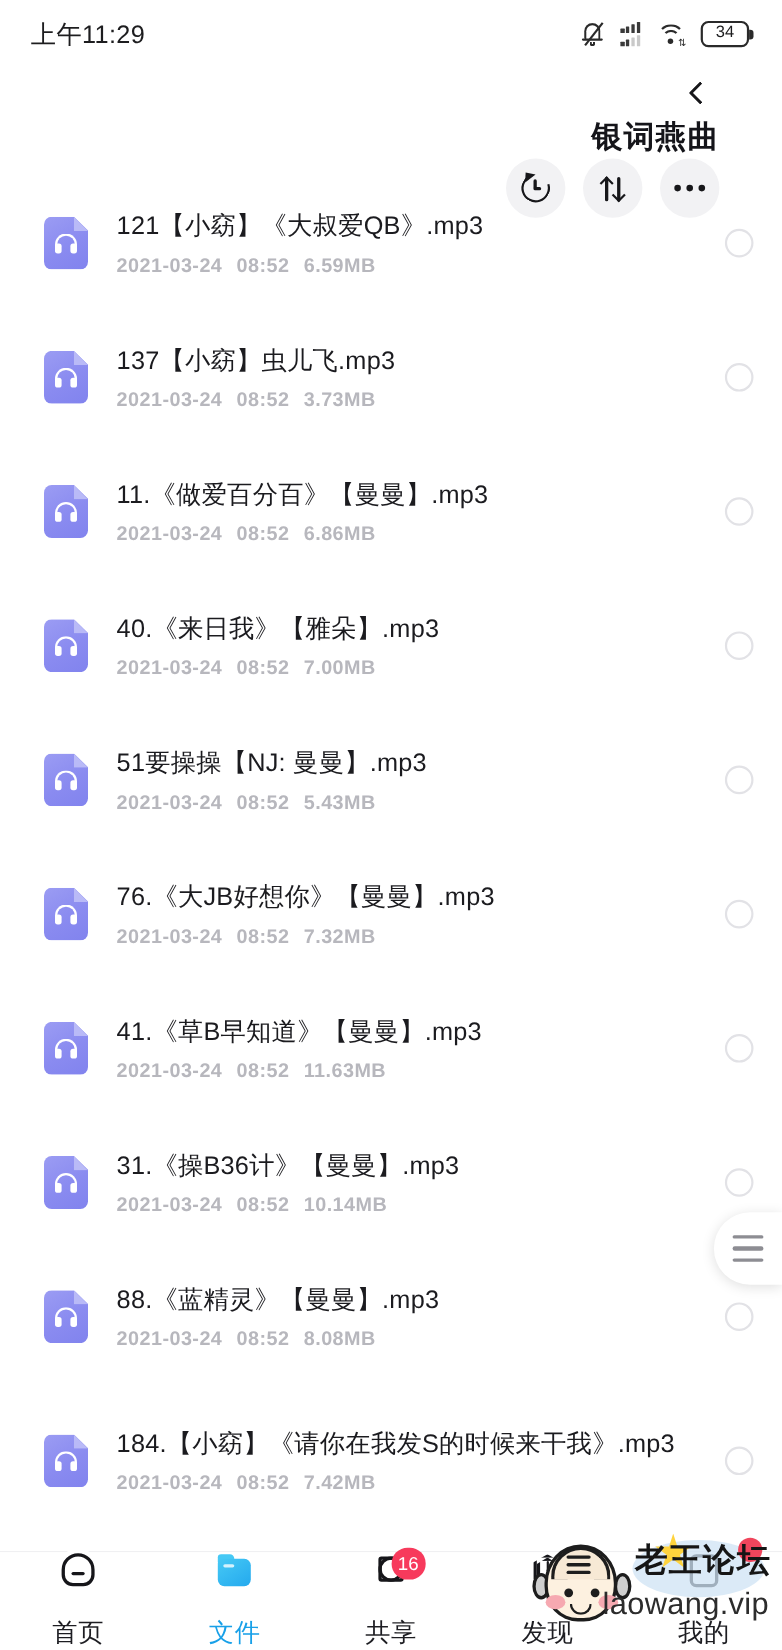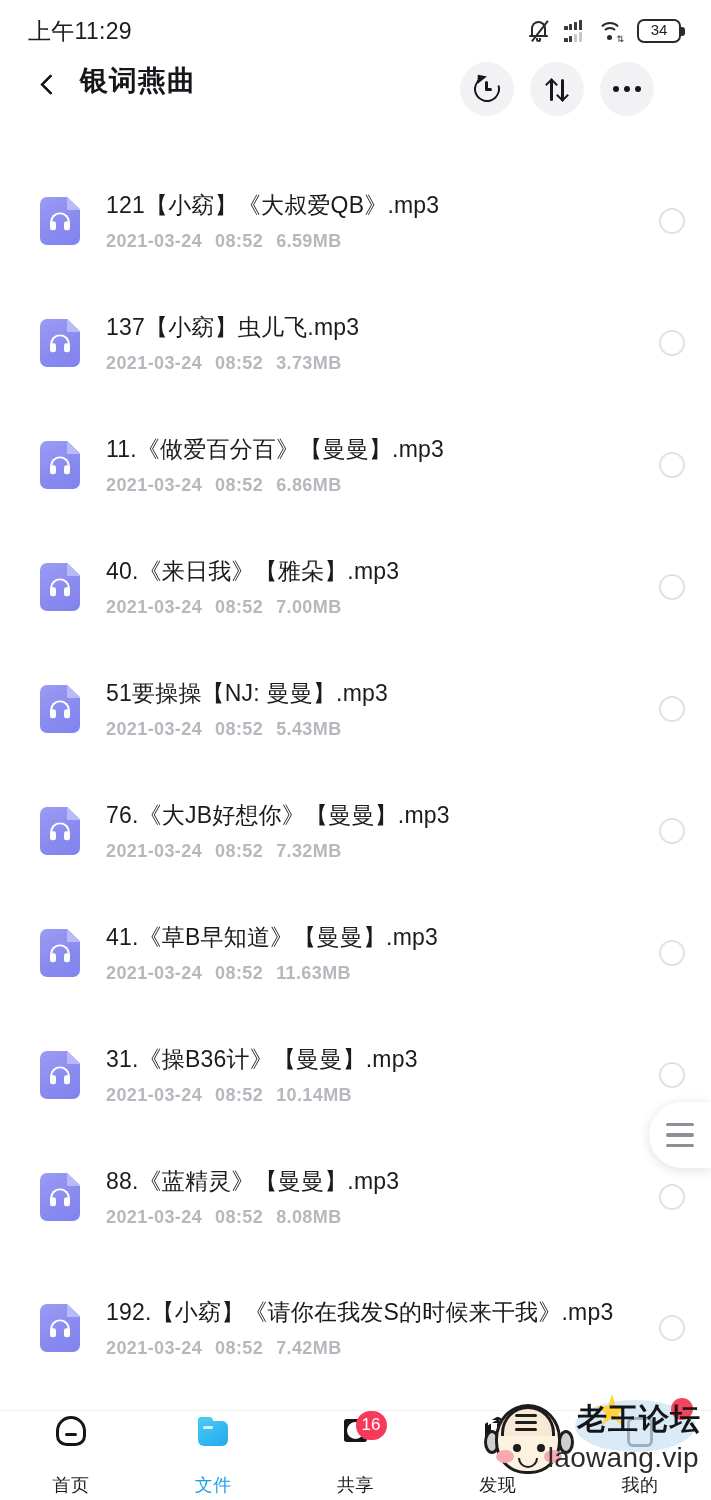--- a/index.html
+++ b/index.html
@@ -57,21 +57,21 @@
   .ico-batt .shell {
     position:absolute; inset:0 4px 0 0; border:2.3px solid #2a2a2a; border-radius:7px;
     display:flex; align-items:flex-start; justify-content:center;
   }
   .ico-batt .lvl { font-size:15px; color:#1d1d1f; font-weight:400; letter-spacing:0; }
   .ico-batt .cap { position:absolute; right:0; top:8px; width:4px; height:9px; background:#2a2a2a; border-radius:0 3px 3px 0; }
 
   
   .appbar {
     position:absolute; top:62px; left:0; width:678px; height:88px;
-    display:flex; align-items:flex-start; padding:0 24px 0 28px;
+    display:flex; align-items:flex-end; padding:0 24px 0 28px;flex-direction:column;
   }
   .back-btn {
     width:40px; height:44px; display:flex; align-items:center; justify-content:center;
     cursor:pointer; flex:none;
   }
   .back-btn .chev {
     width:15px; height:15px; border-left:3.4px solid #17171a; border-bottom:3.4px solid #17171a;
     transform:rotate(45deg); border-radius:1.5px; margin-left:5px;
   }
   .app-title { font-size:28px; color:#15151a; font-weight:700; margin-left:12px; letter-spacing:1px; }
@@ -163,21 +163,21 @@
   
   .bottomnav {
     position:absolute; bottom:0; left:0; width:711px; height:90px;
     background:#fff; border-top:1px solid #f0f0f2;
     display:flex; align-items:center; z-index:5;
   }
   .nav-item {
     flex:1; height:90px; display:flex; flex-direction:column; align-items:center;
     justify-content:center; gap:24px; cursor:pointer; position:relative;
   }
-  .nav-label { font-size:18px; color:#1d1d22; letter-spacing:.5px; }
+  .nav-label { font-size:23px; color:#1d1d22; letter-spacing:.5px; }
   .nav-item.active .nav-label { color:#18a0e8; }
   .nav-ico { width:38px; height:34px; position:relative; }
 
   
   .ico-home .dome {
     position:absolute; left:4px; top:1px; width:30px; height:30px;
     border:3px solid #16161a; border-radius:16px 16px 11px 11px;
   }
   .ico-home .dash {
     position:absolute; left:13px; top:18px; width:12px; height:3px; background:#16161a; border-radius:2px;
@@ -497,21 +497,21 @@
         <div class="file-icon">
           <span class="sheet"></span>
           <span class="fold"></span>
           <span class="hp">
             <span class="band"></span>
             <span class="ec l"></span>
             <span class="ec r"></span>
           </span>
         </div>
         <div class="row-texts">
-          <div class="row-title">192.【小窈】《请你在我发S的时候来干我》.mp3</div>
+          <div class="row-title">184.【小窈】《请你在我发S的时候来干我》.mp3</div>
           <div class="row-meta"><span>2021-03-24</span><span>08:52</span><span>7.42MB</span></div>
         </div>
         <div class="sel-circle"></div>
       </div>
     </div>
 
   <div class="scroll-handle">
     <i></i>
       <i></i>
       <i></i>

